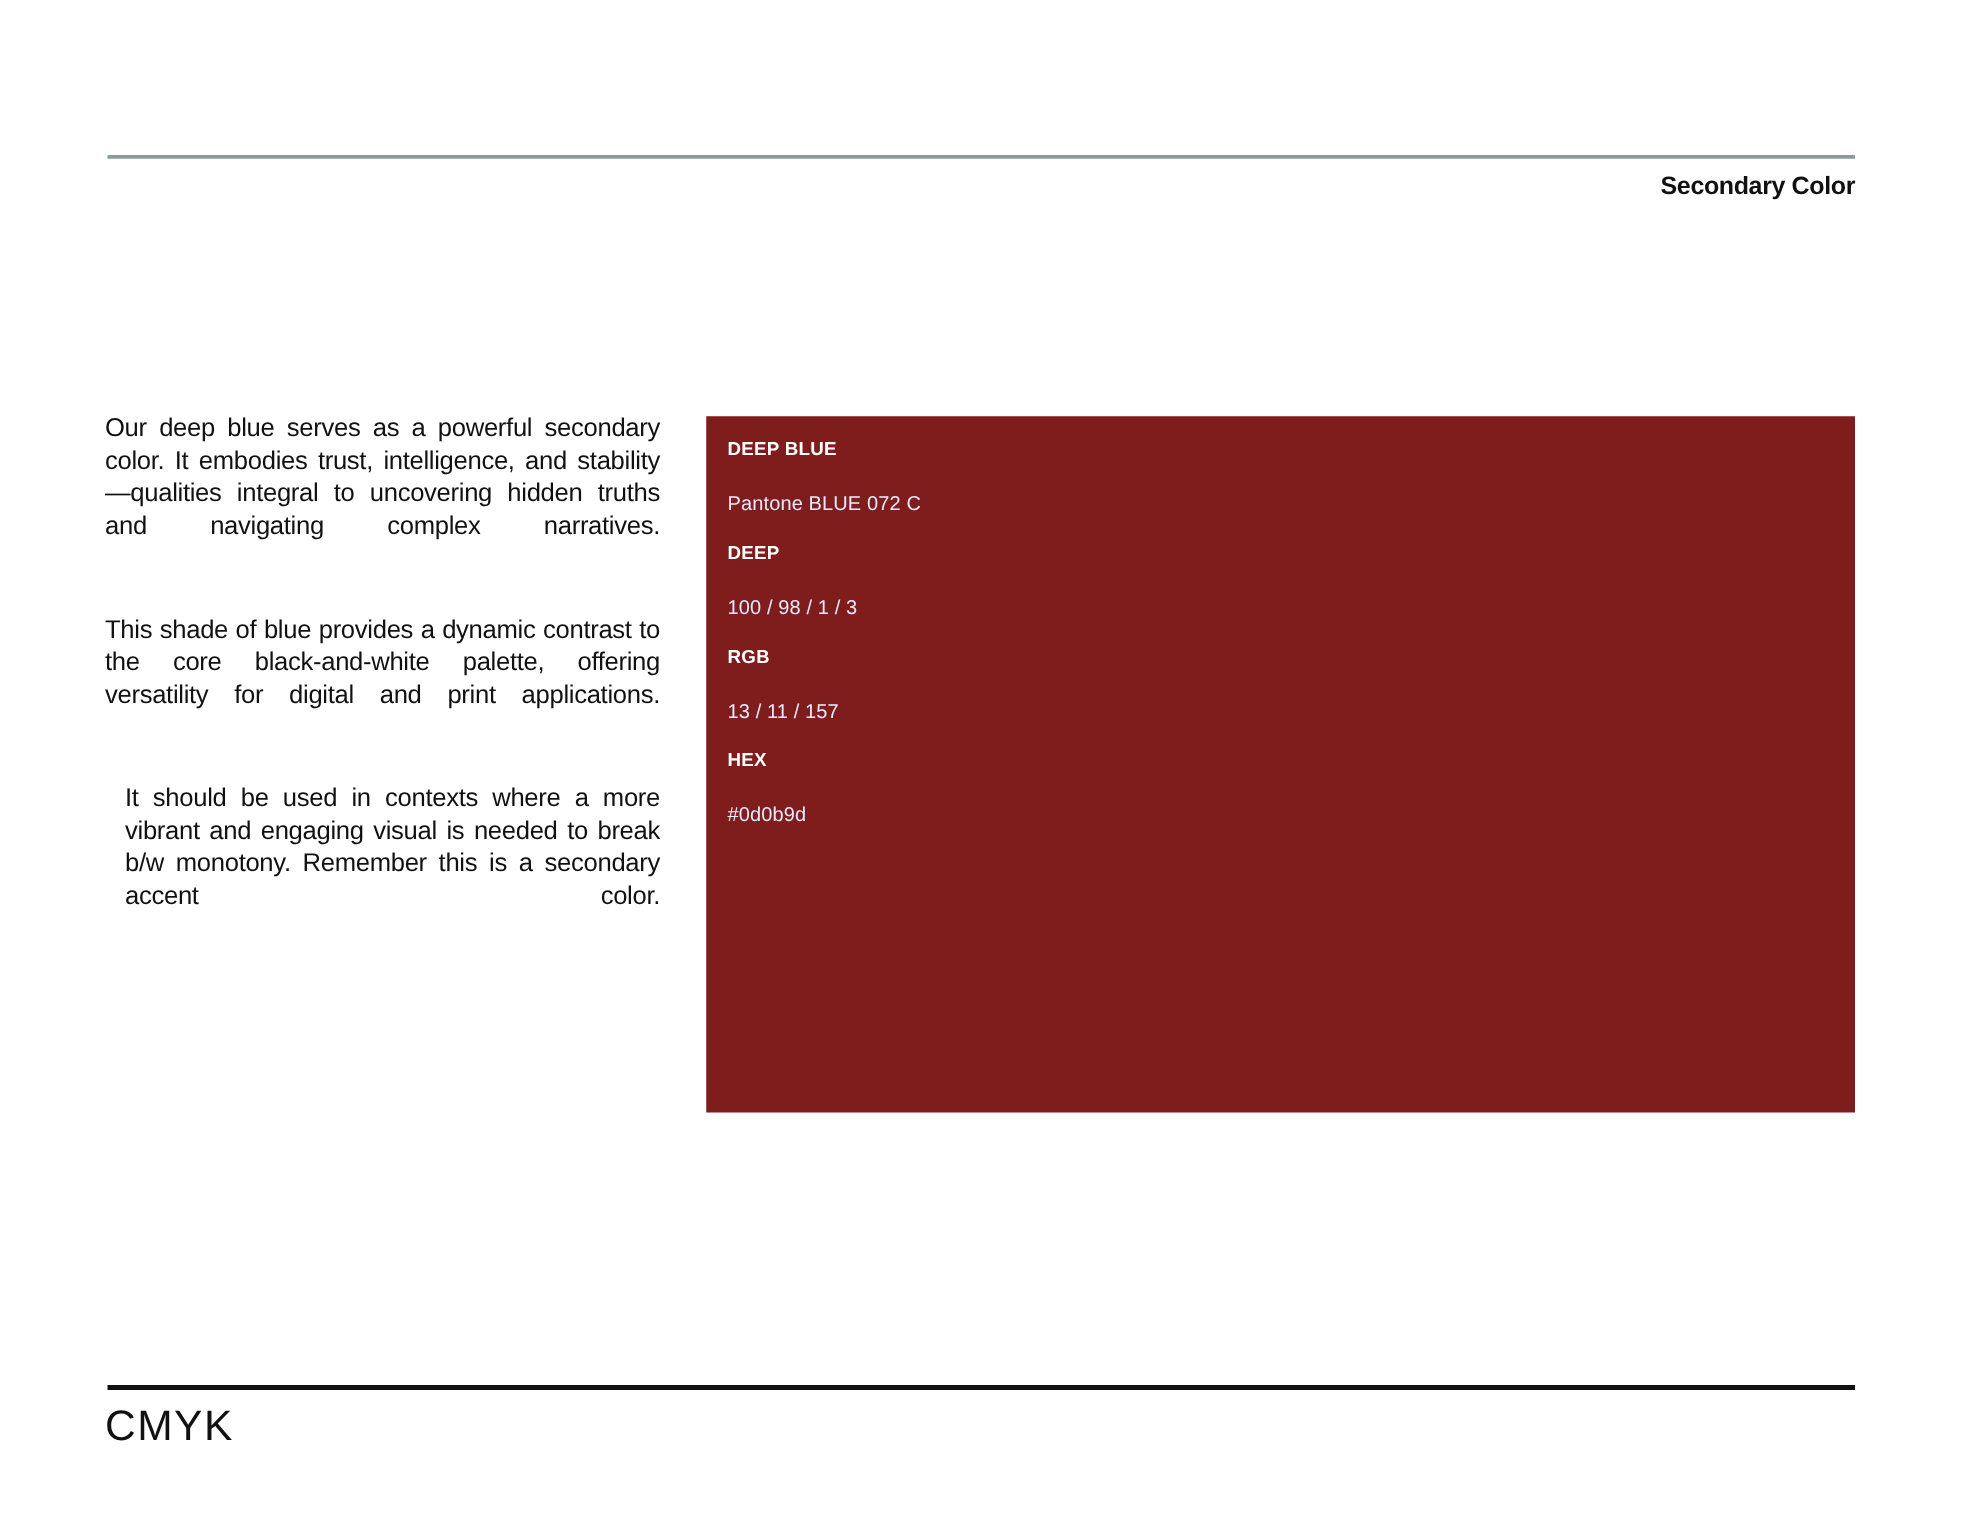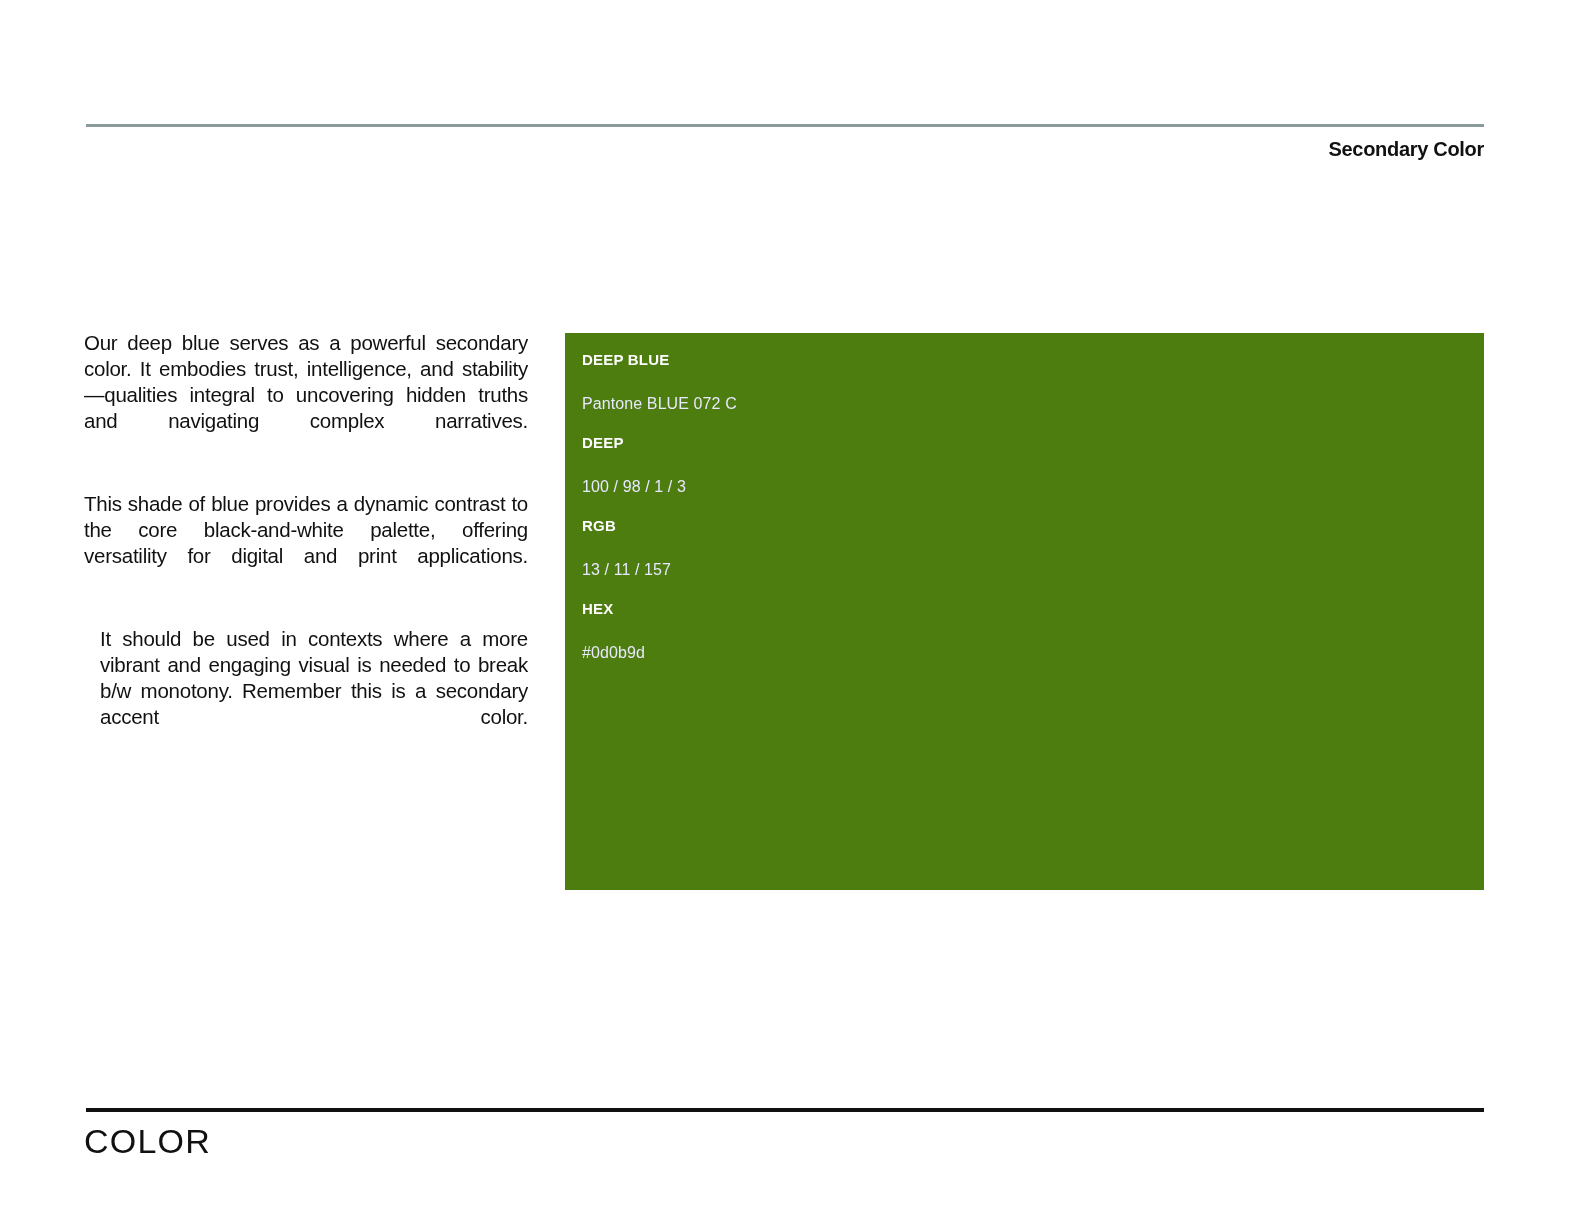--- a/index.html
+++ b/index.html
@@ -132,21 +132,21 @@
 
   <div class="header-rule" style="background: rgb(139, 154, 154);"></div>
   <div class="header-title">Secondary Color</div>
 
   <div class="copy">
     <p>Our deep blue serves as a powerful secondary color. It embodies trust, intelligence, and stability—qualities integral to uncovering hidden truths and navigating complex narratives.</p>
     <p>This shade of blue provides a dynamic contrast to the core black-and-white palette, offering versatility for digital and print applications.</p>
     <p>It should be used in contexts where a more vibrant and engaging visual is needed to break b/w monotony. Remember this is a secondary accent color.</p>
   </div>
 
-  <div class="swatch" style="background: #4d7c0f;">
+  <div class="swatch" style="background: #7f1d1d;">
     <div class="swatch-info">
 
       <div class="swatch-block">
         <div class="swatch-label">DEEP BLUE</div>
         <div class="swatch-value">Pantone BLUE 072 C</div>
       </div>
 
       <div class="swatch-block">
         <div class="swatch-label">DEEP</div>
         <div class="swatch-value">100 / 98 / 1 / 3</div>
@@ -159,15 +159,15 @@
 
       <div class="swatch-block">
         <div class="swatch-label">HEX</div>
         <div class="swatch-value">#0d0b9d</div>
       </div>
 
     </div>
   </div>
 
   <div class="footer-rule" style="background: rgb(17, 17, 17);"></div>
-  <div class="footer-title">COLOR</div>
+  <div class="footer-title">CMYK</div>
 
 </div>
 
 </body></html>

